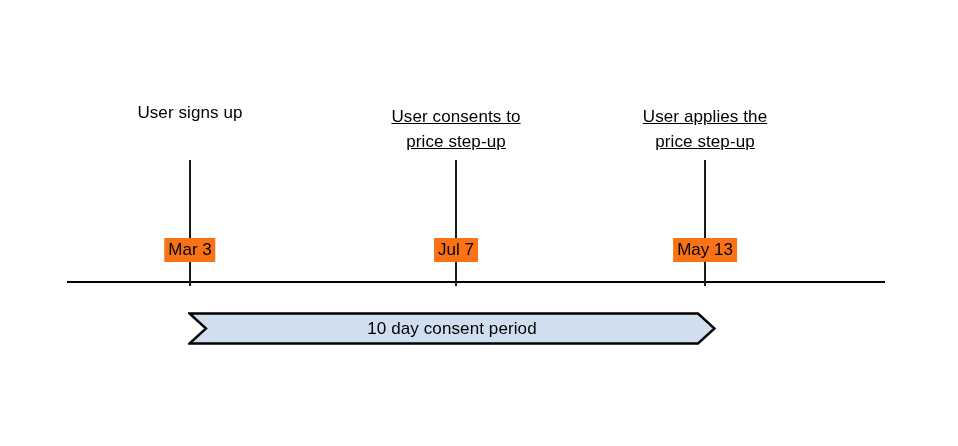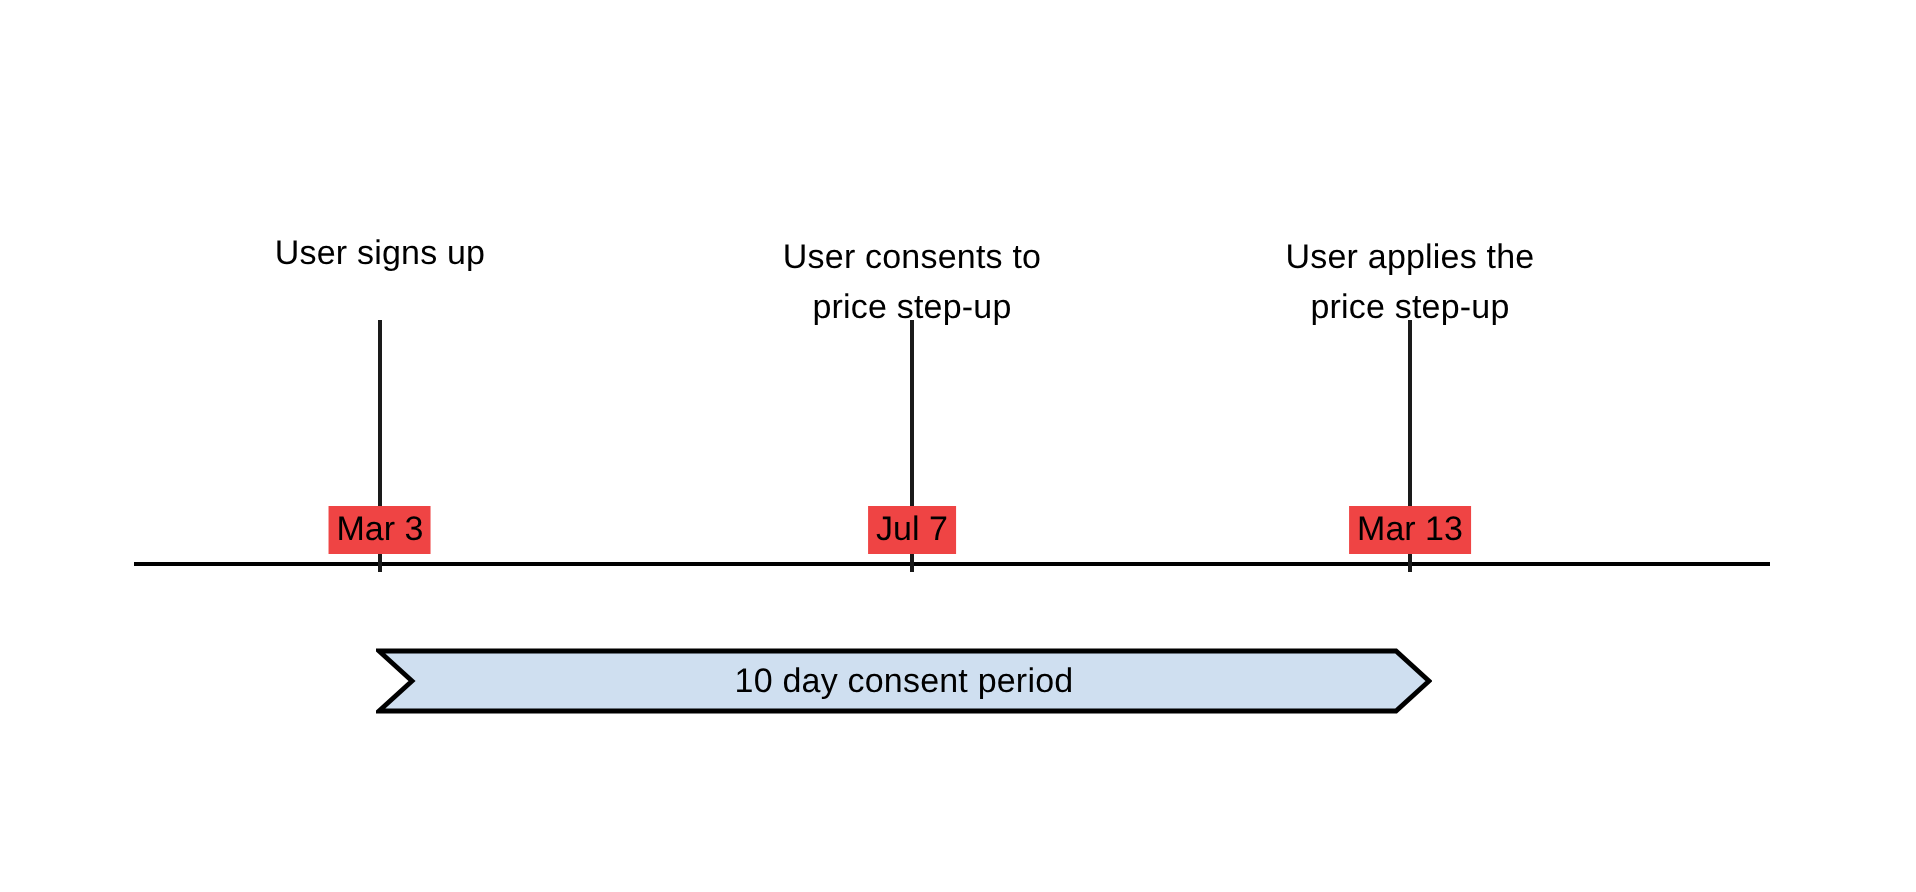--- a/index.html
+++ b/index.html
@@ -48,41 +48,41 @@
     position: absolute;
     left: 50%;
     transform: translateX(-50%);
     white-space: pre;
     text-align: center;
     font-size: 17px;
     line-height: 25px;
     color: #000000;
     letter-spacing: 0.1px;
   }
-  .marker-caption.one-line { top: 114px; }
-  .marker-caption.two-line { top: 116px; }
+  .marker-caption.one-line { top: 100px; }
+  .marker-caption.two-line { top: 104px; text-decoration: underline; }
 
   .date-chip {
     position: absolute;
-    top: 253px;
+    top: 238px;
     left: 50%;
     transform: translateX(-50%);
-    background: #ef4444;
+    background: #f97316;
     color: #000000;
     font-size: 17px;
     line-height: 24px;
     padding: 0 4px;
     white-space: nowrap;
   }
 
   
   .period-banner {
     position: absolute;
     left: 188px;
-    top: 324px;
+    top: 312px;
     width: 528px;
     height: 43px;
   }
   .period-banner svg {
     position: absolute;
     left: 0;
     top: 0;
     display: block;
   }
   .period-label {
@@ -117,21 +117,21 @@
     <div class="tick-line"></div>
     <div class="marker-caption two-line">User consents to
 price step-up</div>
     <div class="date-chip">Jul 7</div>
   </div>
 
   <div class="marker" style="left:705px;">
     <div class="tick-line"></div>
     <div class="marker-caption two-line">User applies the
 price step-up</div>
-    <div class="date-chip">Mar 13</div>
+    <div class="date-chip">May 13</div>
   </div>
 
   <div class="period-banner">
     <svg width="528" height="33" viewBox="0 0 528 33">
       <polygon points="1.5,1.5 510,1.5 526.5,16.5 510,31.5 1.5,31.5 18,16.5" fill="#cfdff0" stroke="#000000" stroke-width="2.4" stroke-linejoin="miter"></polygon>
     </svg>
     <div class="period-label">10 day consent period</div>
   </div>
 
 </div>

